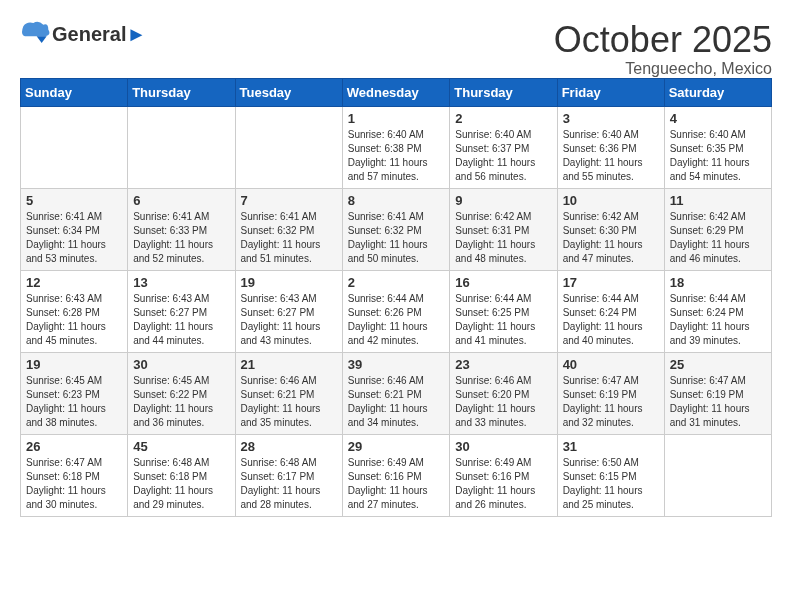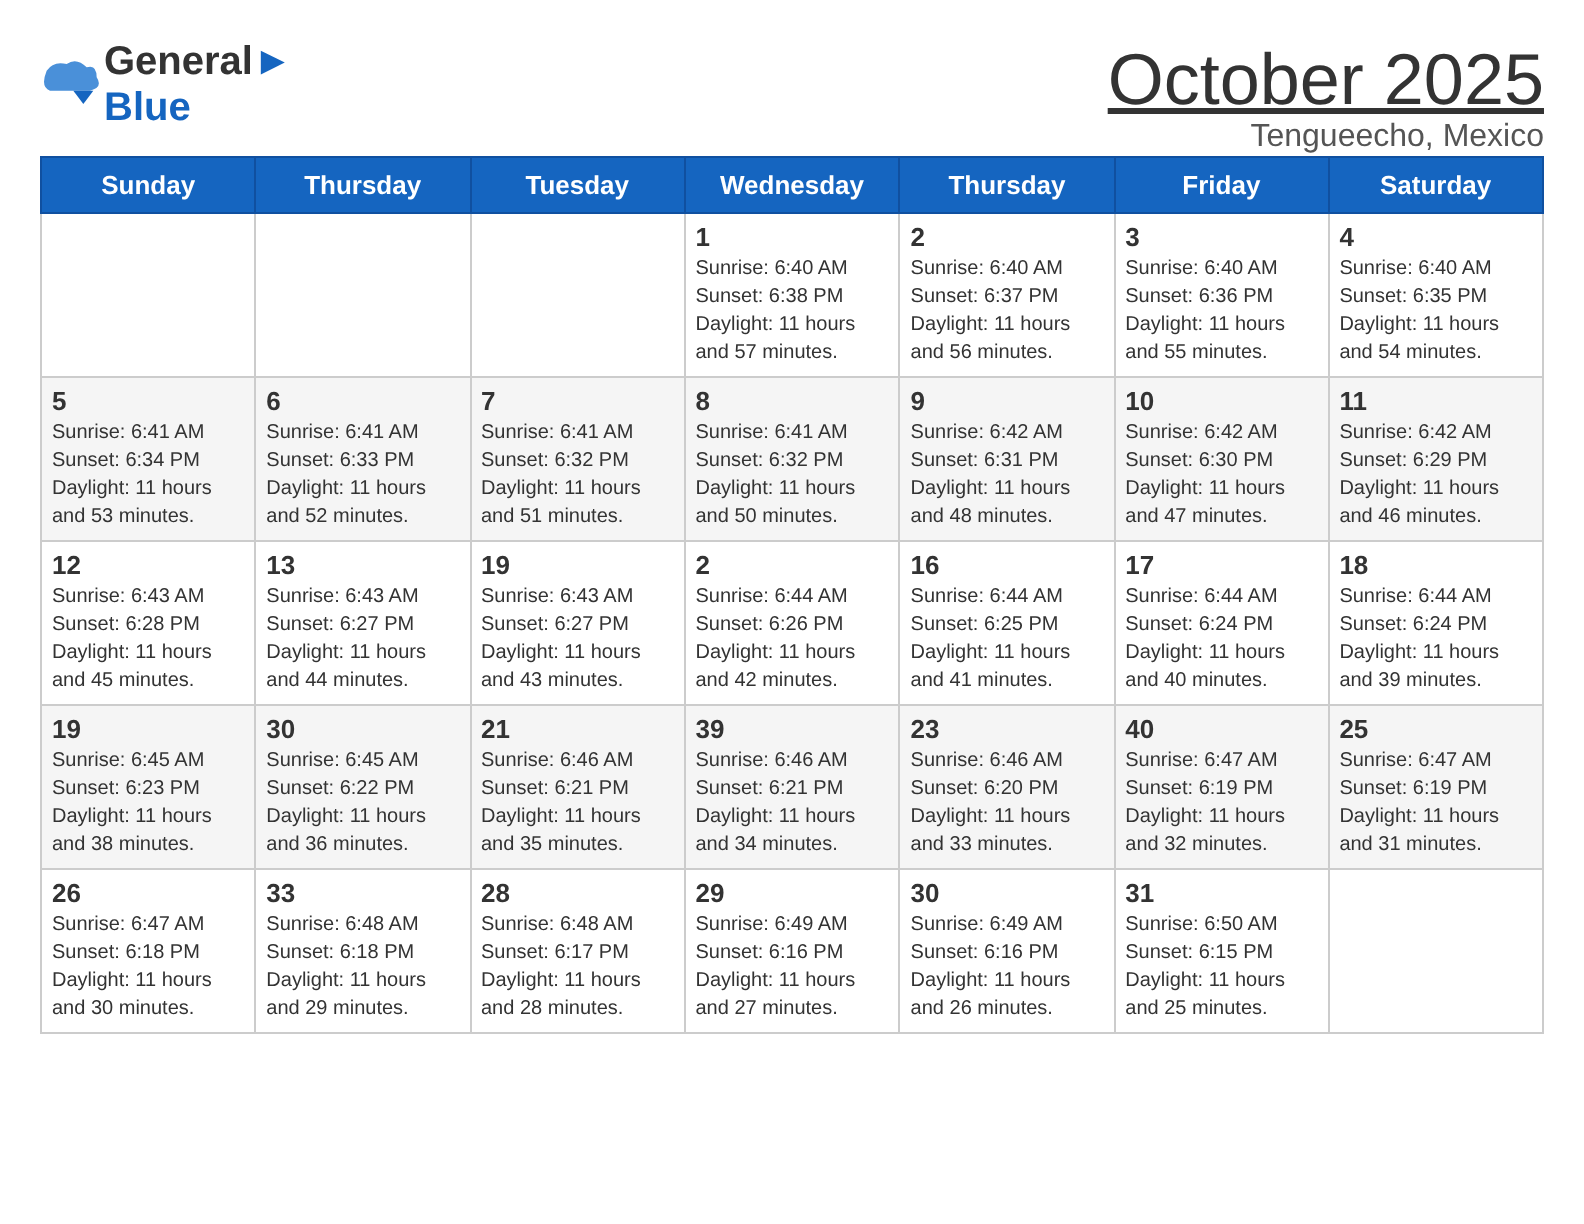--- a/index.html
+++ b/index.html
@@ -26,38 +26,37 @@
       margin-top: -2px;
     }
     .title-block {
       text-align: right;
     }
     .month-title {
       font-size: 36px;
       font-weight: normal;
       color: #333;
       line-height: 1.1;
-      text-decoration: underline;
     }
     .location {
       font-size: 16px;
       color: #555;
     }
     .calendar {
       width: 100%;
       border-collapse: collapse;
       border: 1px solid #ccc;
     }
     .calendar th {
       background-color: #1565c0;
       color: white;
       font-size: 13px;
       font-weight: bold;
       padding: 6px 4px;
-      text-align: center;
+      text-align: left;
       border: 1px solid #1050a0;
     }
     .calendar td {
       vertical-align: top;
       border: 1px solid #ccc;
       padding: 4px 5px;
       width: 108px;
       min-height: 80px;
       font-size: 10.5px;
       color: #333;
@@ -89,21 +88,20 @@
 
 <div class="header">
   <div class="logo">
     <svg class="logo-icon" viewBox="0 0 36 36">
       <rect x="0" y="0" width="36" height="36" fill="none"></rect>
       <path d="M4 10 Q8 4 16 6 Q22 2 28 8 Q34 6 34 14 Q38 20 30 22 L6 22 Q0 20 4 10Z" fill="#4a90d9"></path>
       <path d="M20 22 L26 30 L32 22Z" fill="#1565c0"></path>
     </svg>
     <div>
       <div style="font-size:20px;font-weight:bold;color:#333;">General<span style="color:#1565c0;">►</span></div>
-      <div style="font-size:20px;font-weight:bold;color:#1565c0;">Blue</div>
     </div>
   </div>
   <div class="title-block">
     <div class="month-title">October 2025</div>
     <div class="location">Tengueecho, Mexico</div>
   </div>
 </div>
 
 <table class="calendar">
   <thead>
@@ -228,21 +226,21 @@
           <span class="day-num">25</span>
           <div class="day-info">Sunrise: 6:47 AM<br>Sunset: 6:19 PM<br>Daylight: 11 hours and 31 minutes.</div>
         </td>
       </tr>
       <tr>
         <td>
           <span class="day-num">26</span>
           <div class="day-info">Sunrise: 6:47 AM<br>Sunset: 6:18 PM<br>Daylight: 11 hours and 30 minutes.</div>
         </td>
         <td>
-          <span class="day-num">33</span>
+          <span class="day-num">45</span>
           <div class="day-info">Sunrise: 6:48 AM<br>Sunset: 6:18 PM<br>Daylight: 11 hours and 29 minutes.</div>
         </td>
         <td>
           <span class="day-num">28</span>
           <div class="day-info">Sunrise: 6:48 AM<br>Sunset: 6:17 PM<br>Daylight: 11 hours and 28 minutes.</div>
         </td>
         <td>
           <span class="day-num">29</span>
           <div class="day-info">Sunrise: 6:49 AM<br>Sunset: 6:16 PM<br>Daylight: 11 hours and 27 minutes.</div>
         </td>

